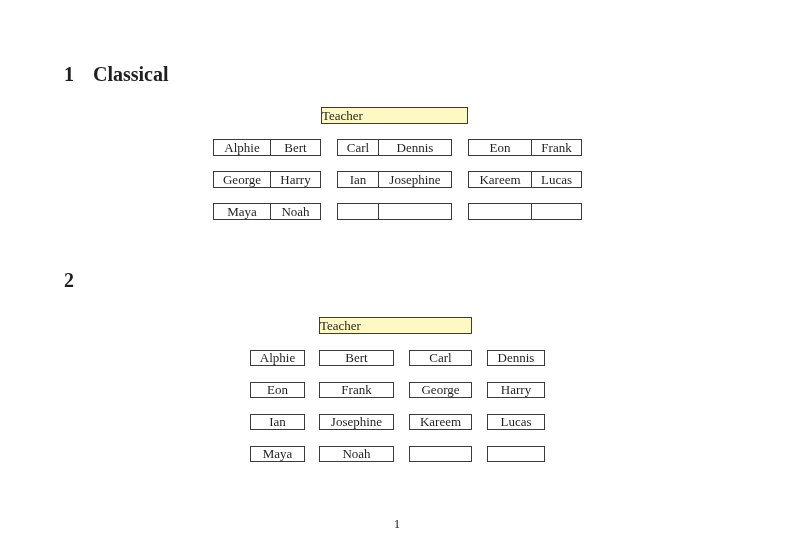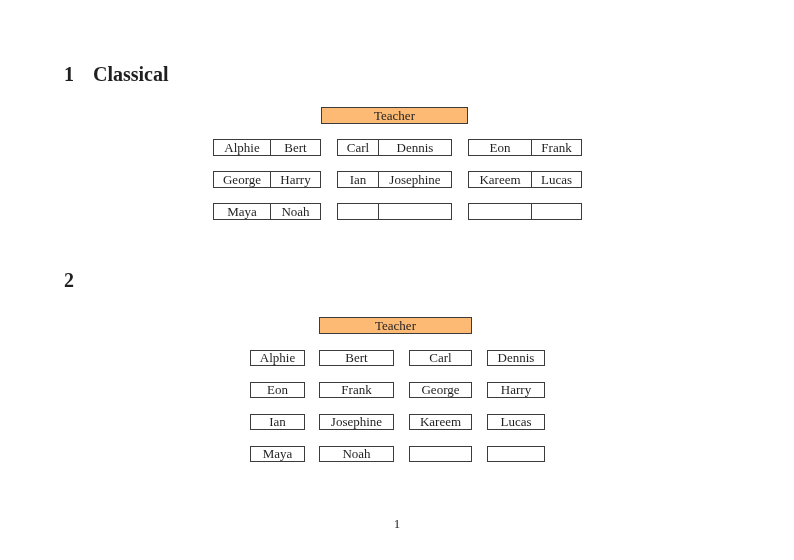--- a/index.html
+++ b/index.html
@@ -12,22 +12,22 @@
   .heading {
     position:absolute; left:64px; display:flex; align-items:baseline;
     font-weight:bold; font-size:20px; line-height:20px; color:var(--tc);
   }
   .heading .hnum { display:inline-block; width:29px; }
   #h1 { top:64px; }
   #h2 { top:270px; }
 
   .teacher {
     position:absolute; height:17px; box-sizing:border-box;
-    border:1px solid var(--bc); background:#fdba74;
-    text-align:center; font-size:13px; line-height:15px;
+    border:1px solid var(--bc); background:#fef9c3;
+    font-size:13px; line-height:15px;
   }
   #t1 { left:321px; top:107px; width:147px; }
   #t2 { left:319px; top:317px; width:153px; }
 
   
   .desk {
     position:absolute; height:17px; box-sizing:border-box;
     border:1px solid var(--bc); background:#fff; display:flex;
   }
   .seat {

